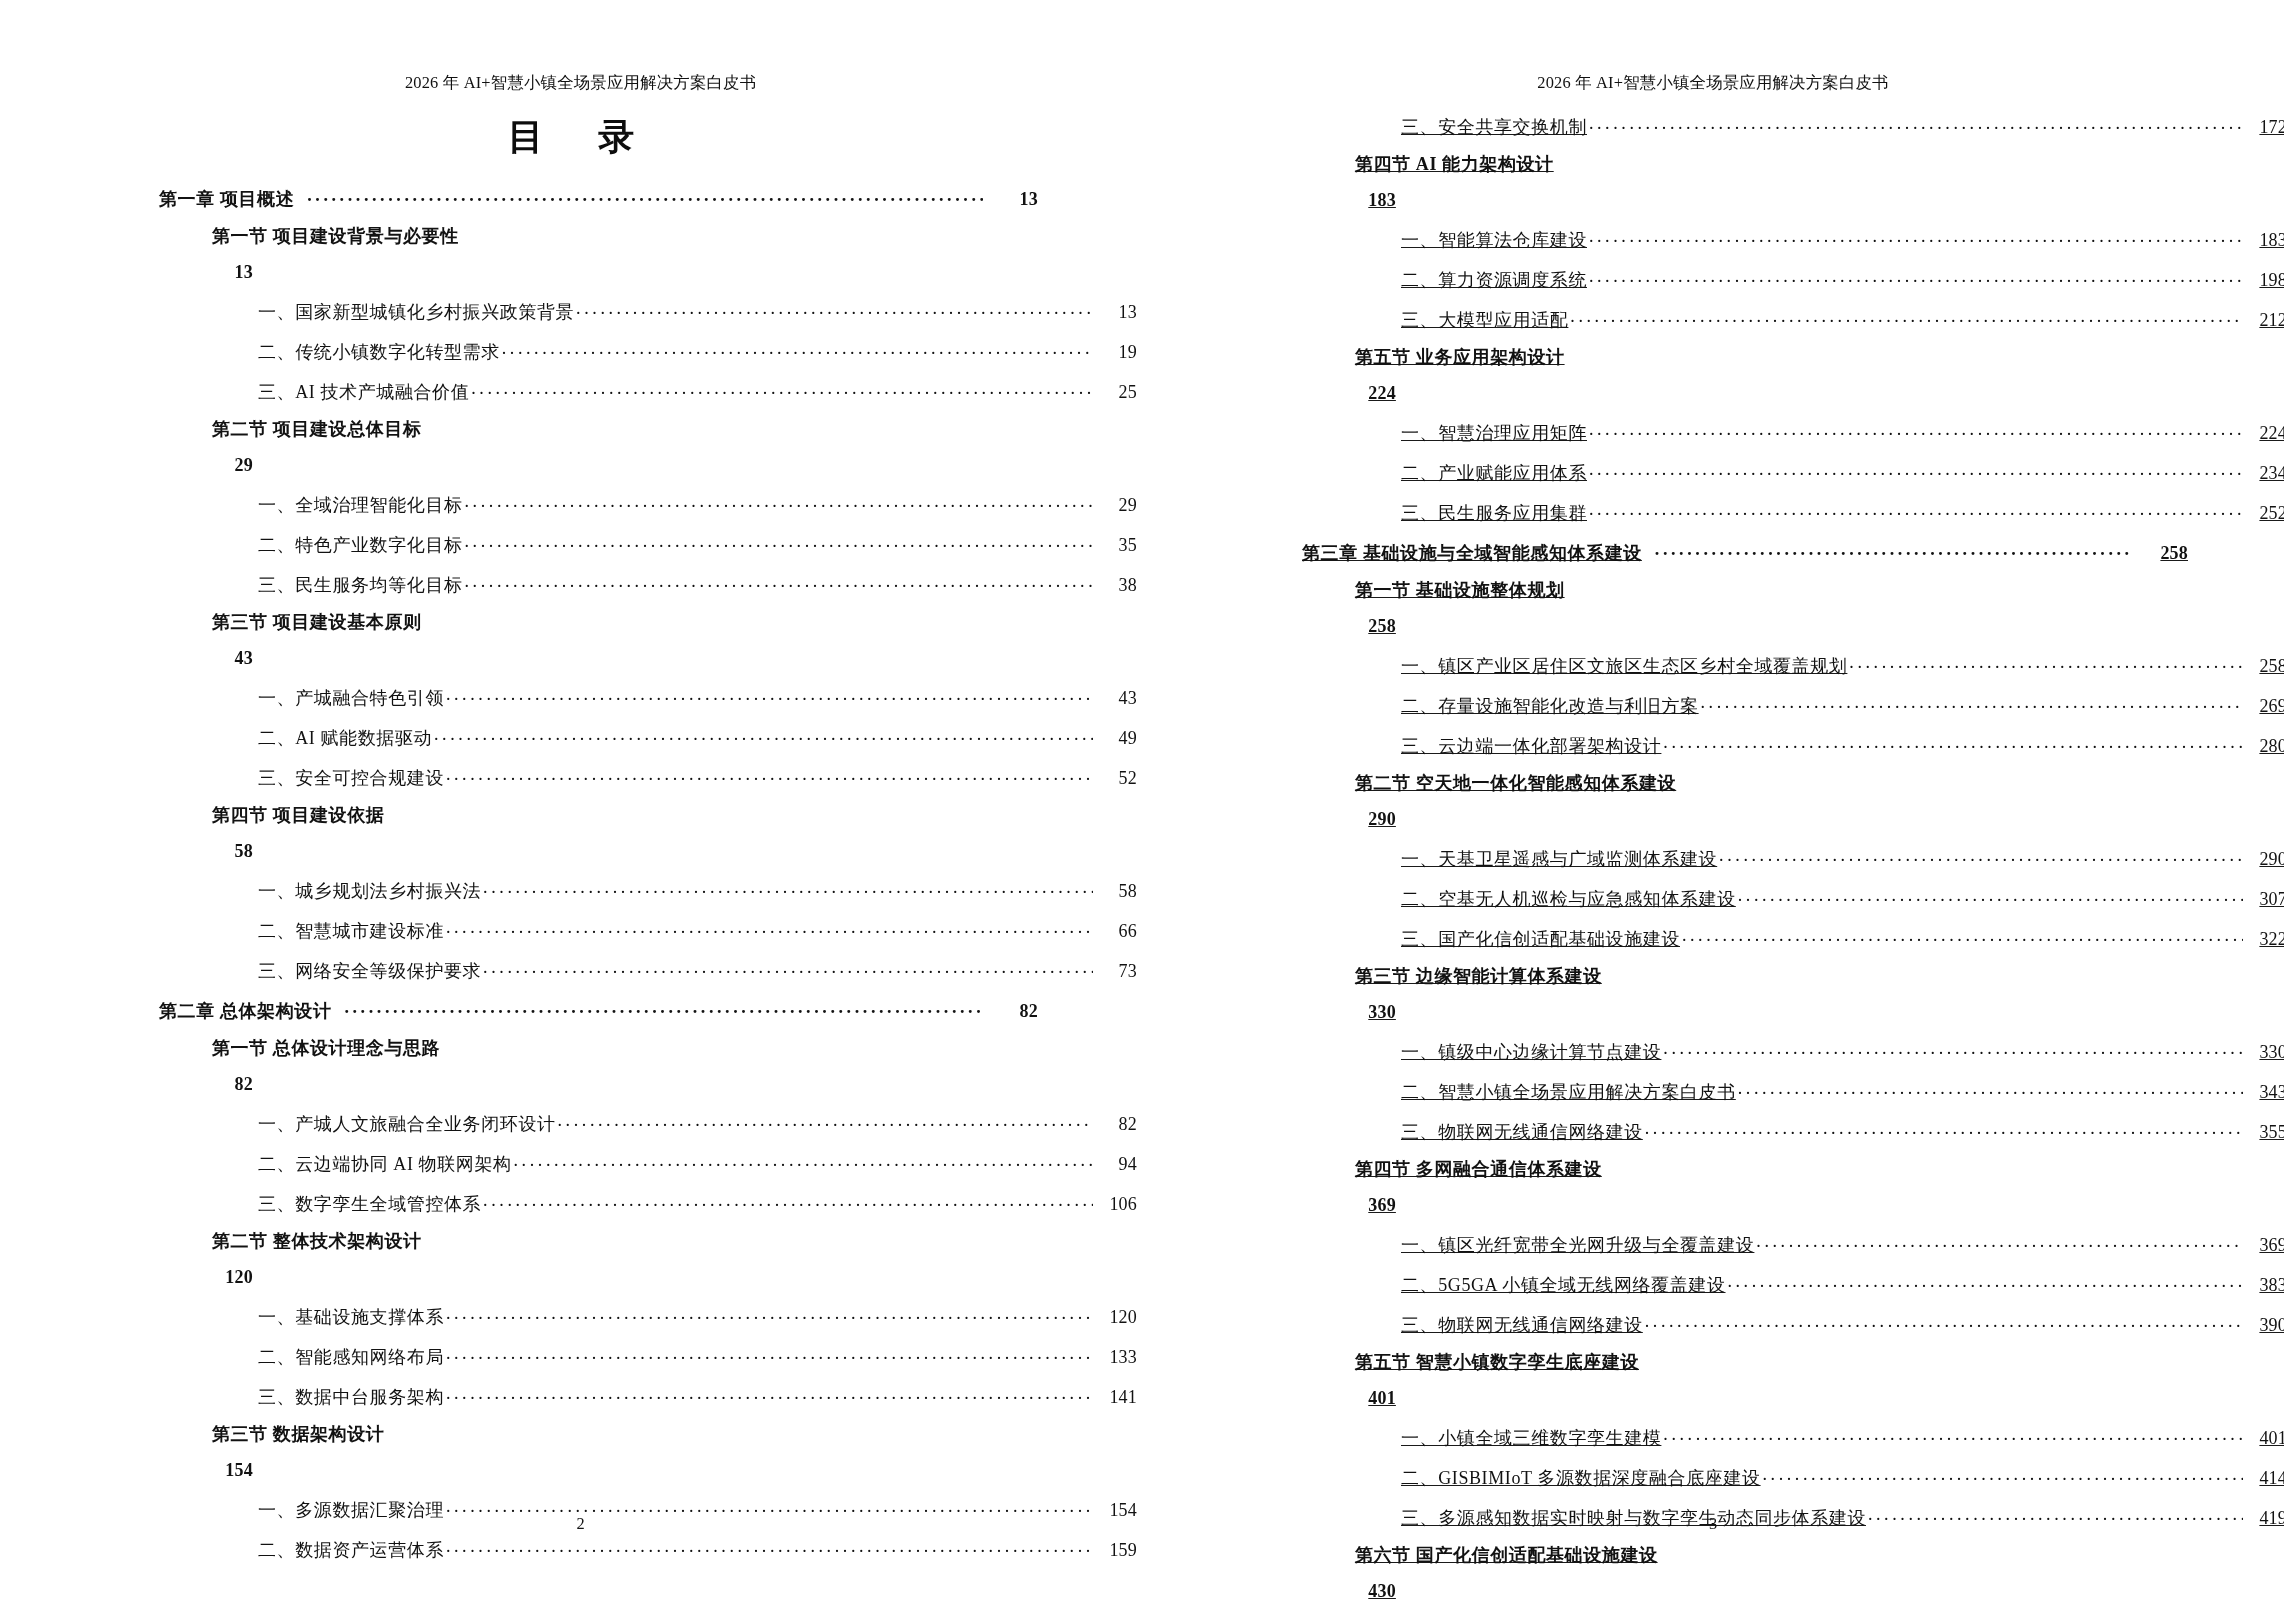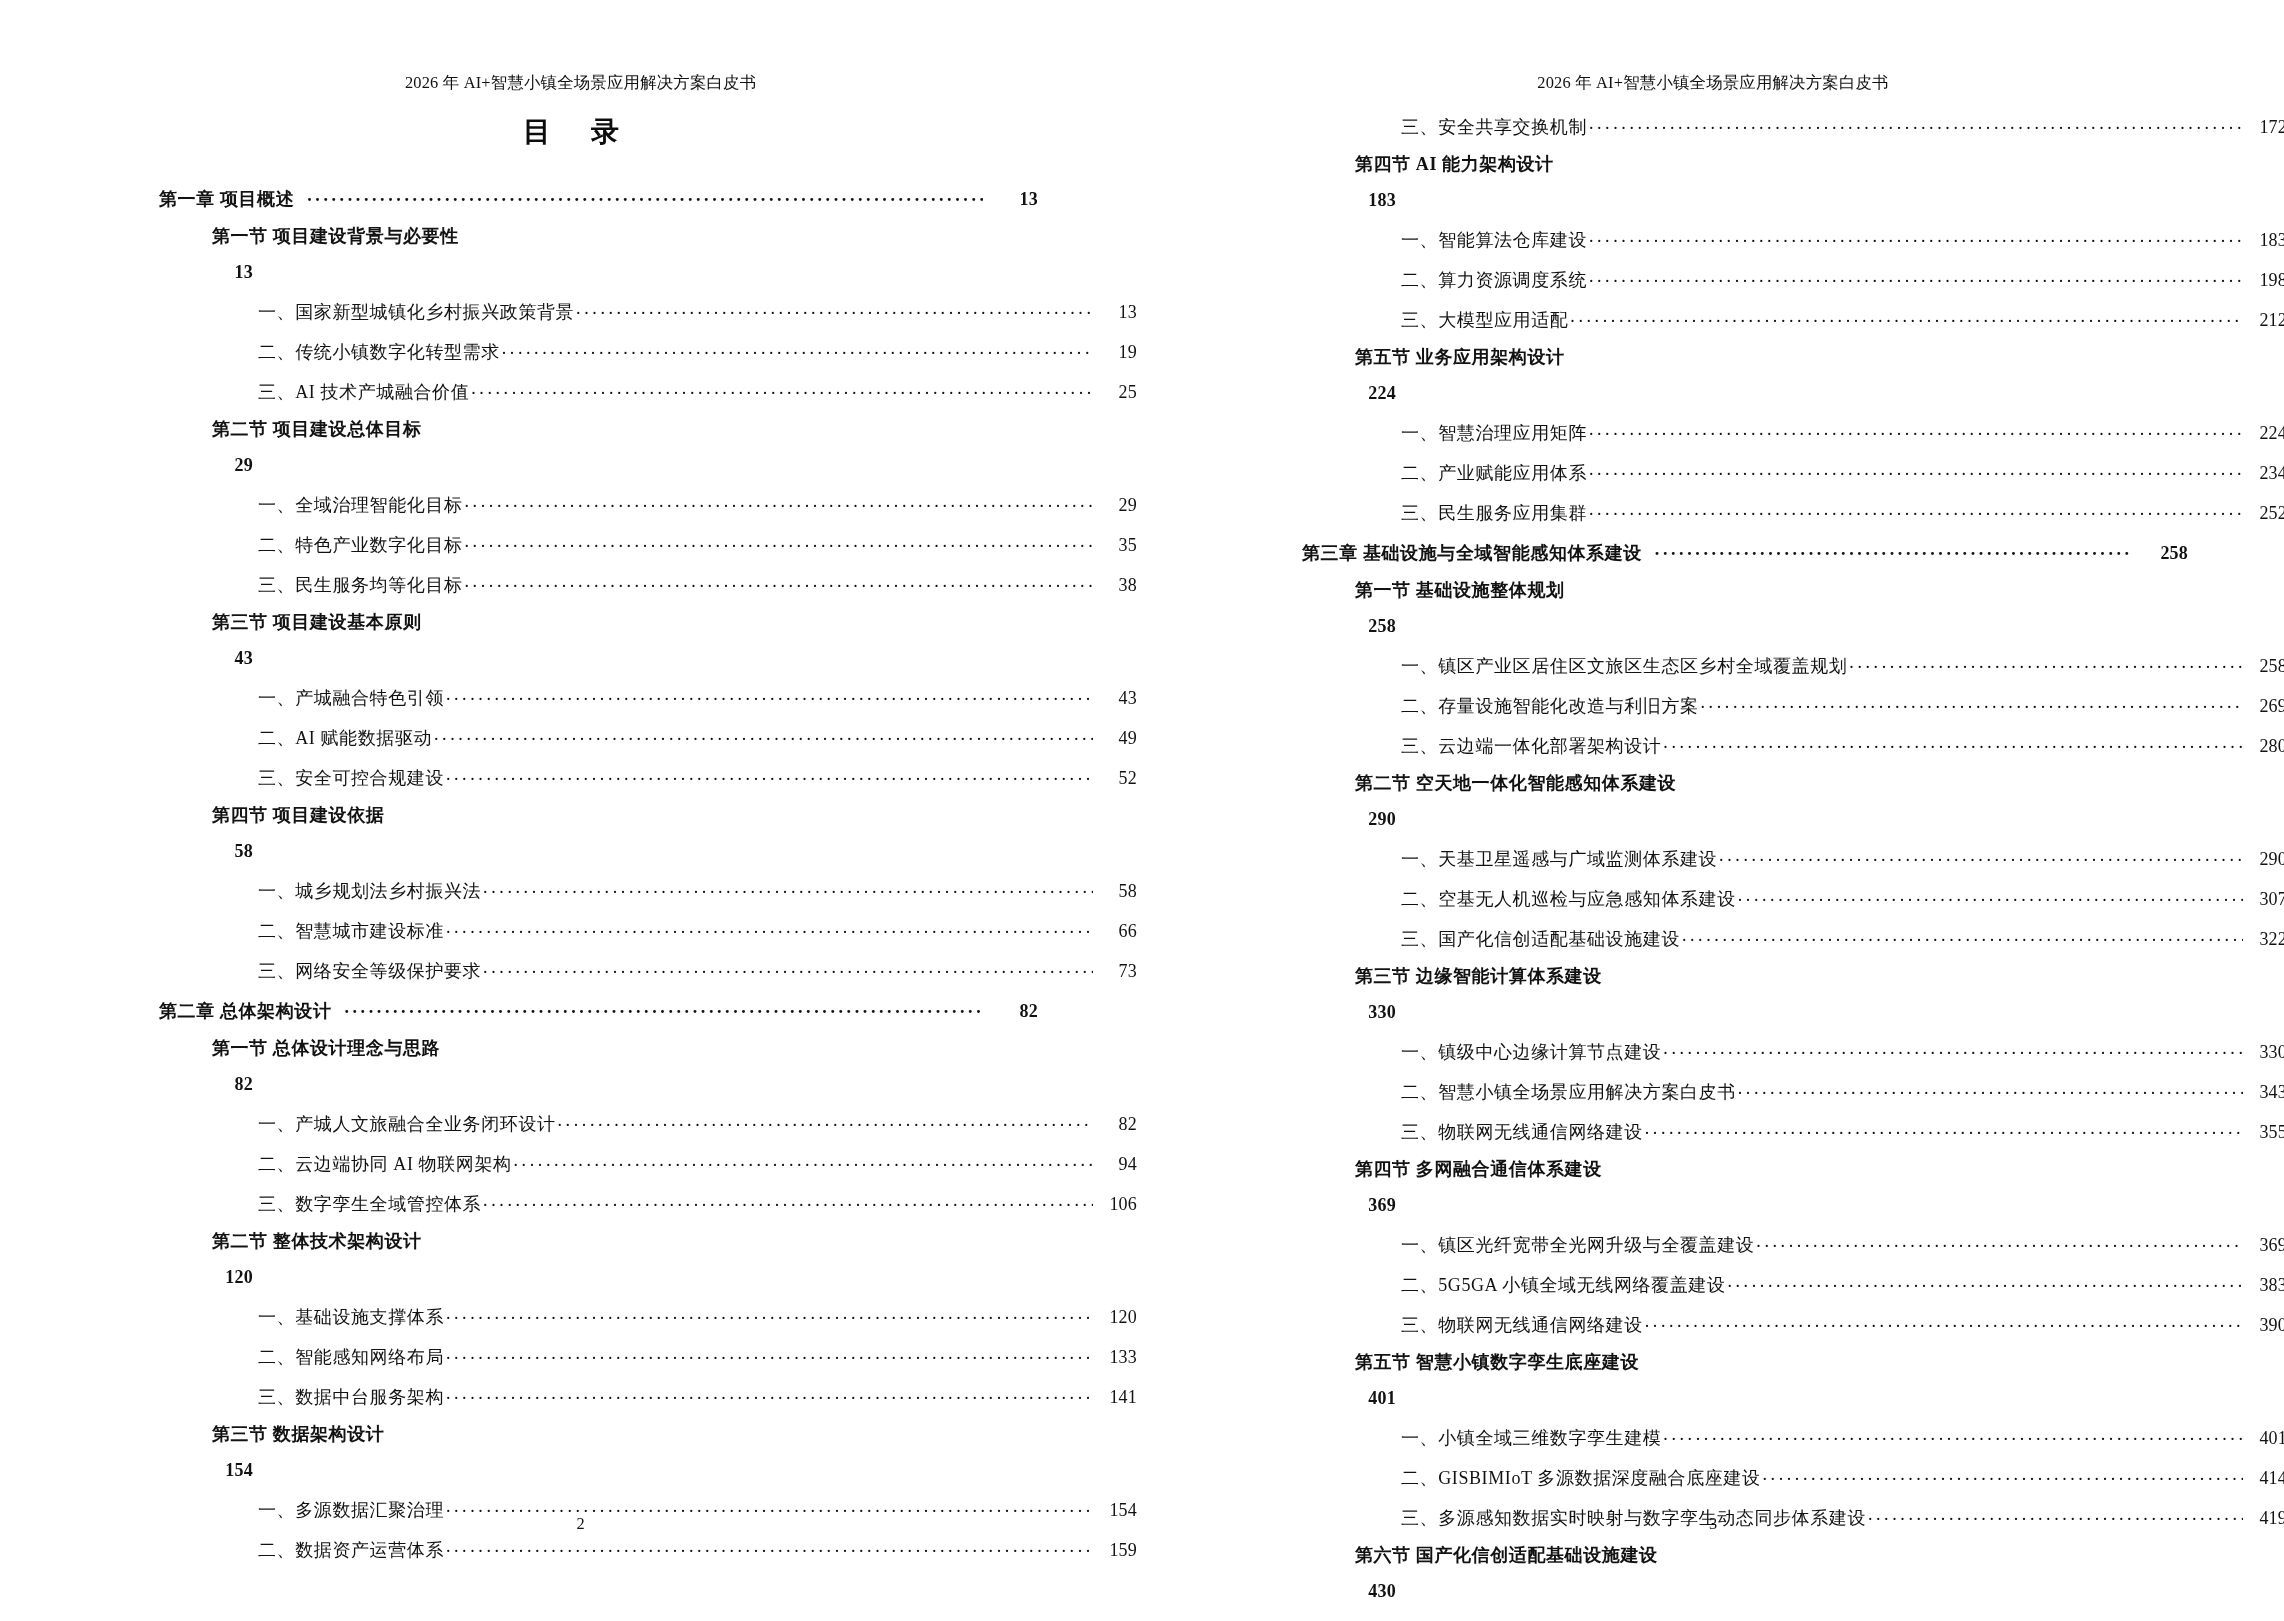--- a/index.html
+++ b/index.html
@@ -40,39 +40,40 @@
   }
   .page-left .running-head { padding-left: 9.6px; }
   .page-right .running-head { padding-right: 14.4px; }
 
   .doc-title {
     position: absolute;
     top: 113px;
     left: 0;
     width: 100%;
     text-align: center;
-    font-size: 28px;
+    font-size: 36px;
     font-weight: 700;
     letter-spacing: 16.4px;
     text-indent: 16.4px;
     color: #0d0d0d;
-    font-family: Liberation Serif, serif;
+    font-family: Liberation Mono, monospace;
   }
 
   .toc {
     position: absolute;
     left: 159px;
     right: 104px;
     top: 187px;
   }
   .page-right .toc {
     left: 1302px - 1142px;
     left: 160px;
     right: 96px;
     top: 115px;
+    text-decoration: underline;
   }
 
   .toc-row {
     display: flex;
     align-items: baseline;
     width: 100%;
     font-size: 18px;
     line-height: 1;
     color: #121212;
     white-space: nowrap;

